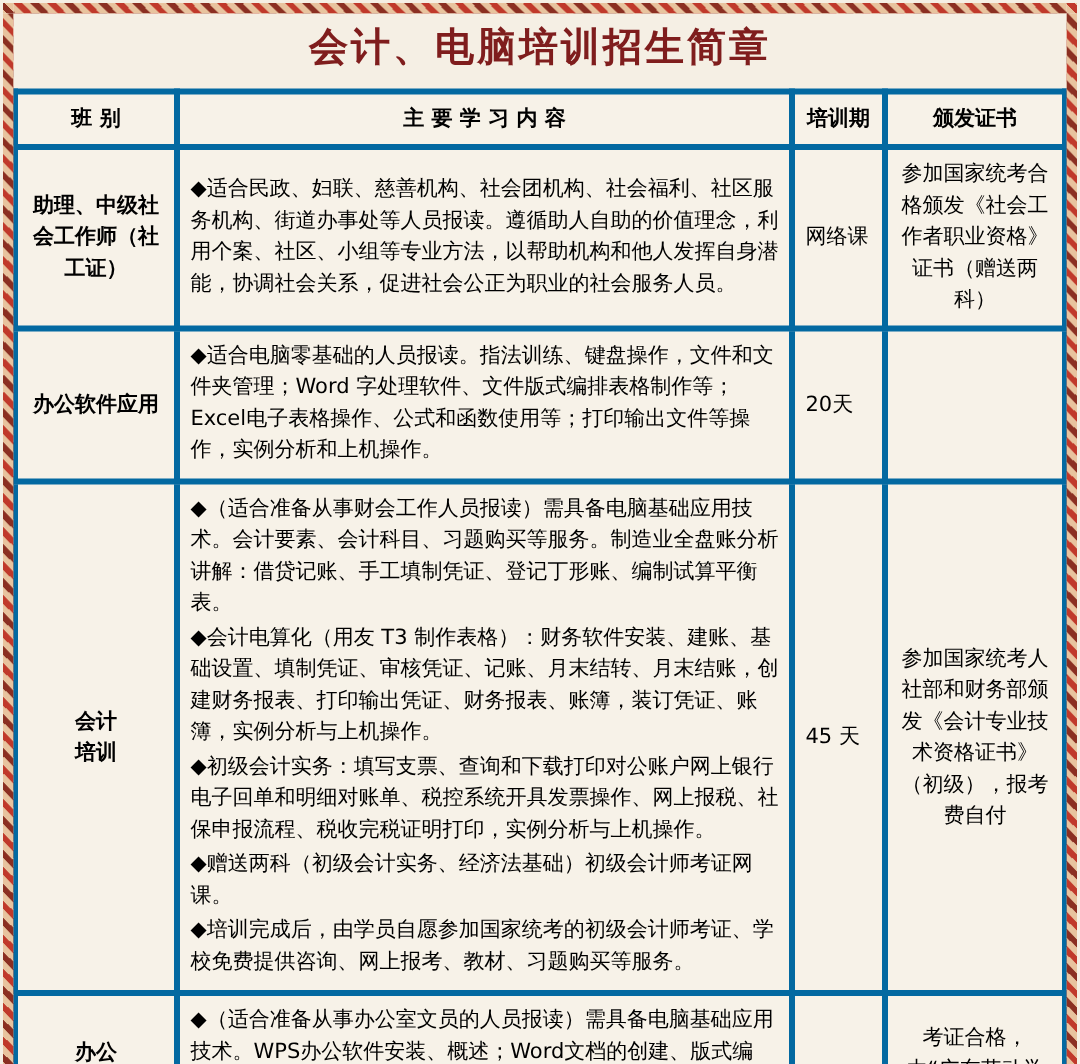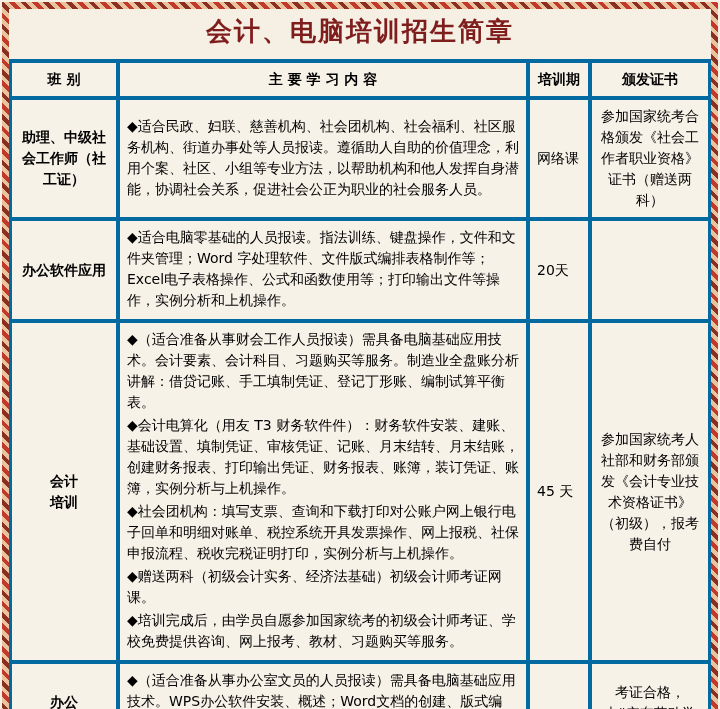--- a/index.html
+++ b/index.html
@@ -117,22 +117,22 @@
           <td class="content-cell">
             <p class="para"><span class="b">◆适合电脑零基础的人员报读。</span><span>指法训练、键盘操作，文件和文件夹管理；Word 字处理软件、文件版式编排表格制作等；Excel电子表格操作、公式和函数使用等；打印输出文件等操作，实例分析和上机操作。</span></p>
           </td>
           <td class="period-cell">20天</td>
           <td class="cert-cell"></td>
         </tr>
         <tr>
           <td class="class-cell">会计<br>培训</td>
           <td class="content-cell">
             <p class="para"><span class="b">◆（适合准备从事财会工作人员报读）需具备电脑基础应用技术。</span><span>会计要素、会计科目、习题购买等服务。</span><span class="b">制造业全盘账分析讲解：</span><span>借贷记账、手工填制凭证、登记丁形账、编制试算平衡表。</span></p>
-            <p class="para"><span class="b">◆会计电算化（用友 T3 财务软件件）：</span><span>财务软件安装、建账、基础设置、填制凭证、审核凭证、记账、月末结转、月末结账，创建财务报表、打印输出凭证、财务报表、账簿，装订凭证、账簿，实例分析与上机操作。</span></p>
-            <p class="para"><span class="b">◆社会团机构：</span><span>填写支票、查询和下载打印对公账户网上银行电子回单和明细对账单、税控系统开具发票操作、网上报税、社保申报流程、税收完税证明打印，实例分析与上机操作。</span></p>
+            <p class="para"><span class="b">◆会计电算化（用友 T3 制作表格）：</span><span>财务软件安装、建账、基础设置、填制凭证、审核凭证、记账、月末结转、月末结账，创建财务报表、打印输出凭证、财务报表、账簿，装订凭证、账簿，实例分析与上机操作。</span></p>
+            <p class="para"><span class="b">◆初级会计实务：</span><span>填写支票、查询和下载打印对公账户网上银行电子回单和明细对账单、税控系统开具发票操作、网上报税、社保申报流程、税收完税证明打印，实例分析与上机操作。</span></p>
             <p class="para"><span class="b">◆赠送两科（初级会计实务、经济法基础）初级会计师考证网课。</span></p>
             <p class="para"><span class="b">◆培训完成后，由学员自愿参加国家统考的初级会计师考证、学校免费提供咨询、网上报考、教材、习题购买等服务。</span></p>
           </td>
           <td class="period-cell">45 天</td>
           <td class="cert-cell">参加国家统考人社部和财务部颁发《会计专业技术资格证书》（初级），报考费自付</td>
         </tr>
         <tr>
           <td class="class-cell">办公<br>软件应用班<br>（中级）</td>
           <td class="content-cell">
             <p class="para"><span class="b">◆（适合准备从事办公室文员的人员报读）需具备电脑基础应用技术。</span><span>WPS办公软件安装、概述；Word文档的创建、版式编排、制作表格、图文混排技术等；Excel工作表格的创建、公式和函数使用等现代办公应用技术；PowerPoint演示文稿的创建、幻灯片放映、实例分析和上机操作。</span></p>

